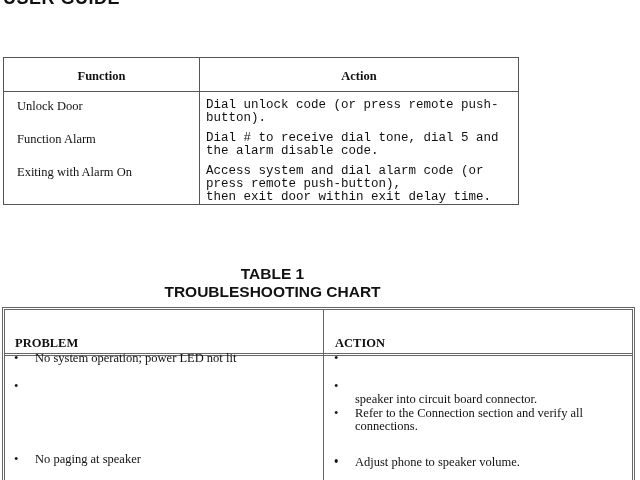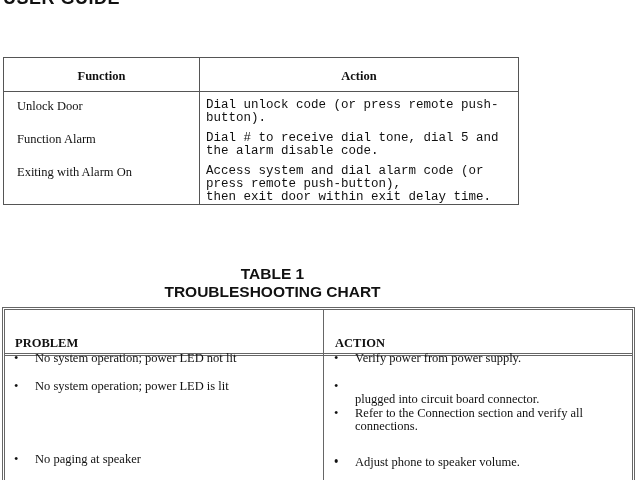--- a/index.html
+++ b/index.html
@@ -62,28 +62,28 @@
   <div class="tbl-head">
     <div class="head-label" style="left:10px">PROBLEM</div>
     <div class="head-label" style="left:330px">ACTION</div>
   </div>
   <div class="col-split"></div>
 
   <div class="cell" style="left:0; top:42px; width:310px">
     <p class="bullet-item"><span class="dot">•</span><span>No system operation; power LED not lit</span></p>
   </div>
   <div class="cell" style="left:320px; top:42px; width:300px">
-    <p class="bullet-item"><span class="dot">•</span><span>Verify power from power supply.</span></p>
+    <p class="bullet-item"><span class="dot">•</span></p>
   </div>
 
   <div class="cell" style="left:0; top:70px; width:310px">
-    <p class="bullet-item"><span class="dot">•</span><span>No system operation; power LED is lit</span></p>
+    <p class="bullet-item"><span class="dot">•</span></p>
   </div>
   <div class="cell" style="left:320px; top:70px; width:300px">
-    <p class="bullet-item"><span class="dot">•</span><br><span>plugged into circuit board connector.</span></p>
+    <p class="bullet-item"><span class="dot">•</span><br><span>speaker into circuit board connector.</span></p>
     <p class="bullet-item" style="margin-top:1px"><span class="dot">•</span><span>Refer to the Connection section and verify all</span><br><span>connections.</span></p>
   </div>
 
   <div class="cell" style="left:0; top:143px; width:310px">
     <p class="bullet-item"><span class="dot">•</span><span>No paging at speaker</span></p>
   </div>
   <div class="cell" style="left:320px; top:145px; width:300px">
     <p class="bullet-item"><span class="dot">•</span></p>
     <p class="bullet-item" style="margin-top:1px"><span class="dot">•</span><span>Adjust phone to speaker volume.</span></p>
   </div>

